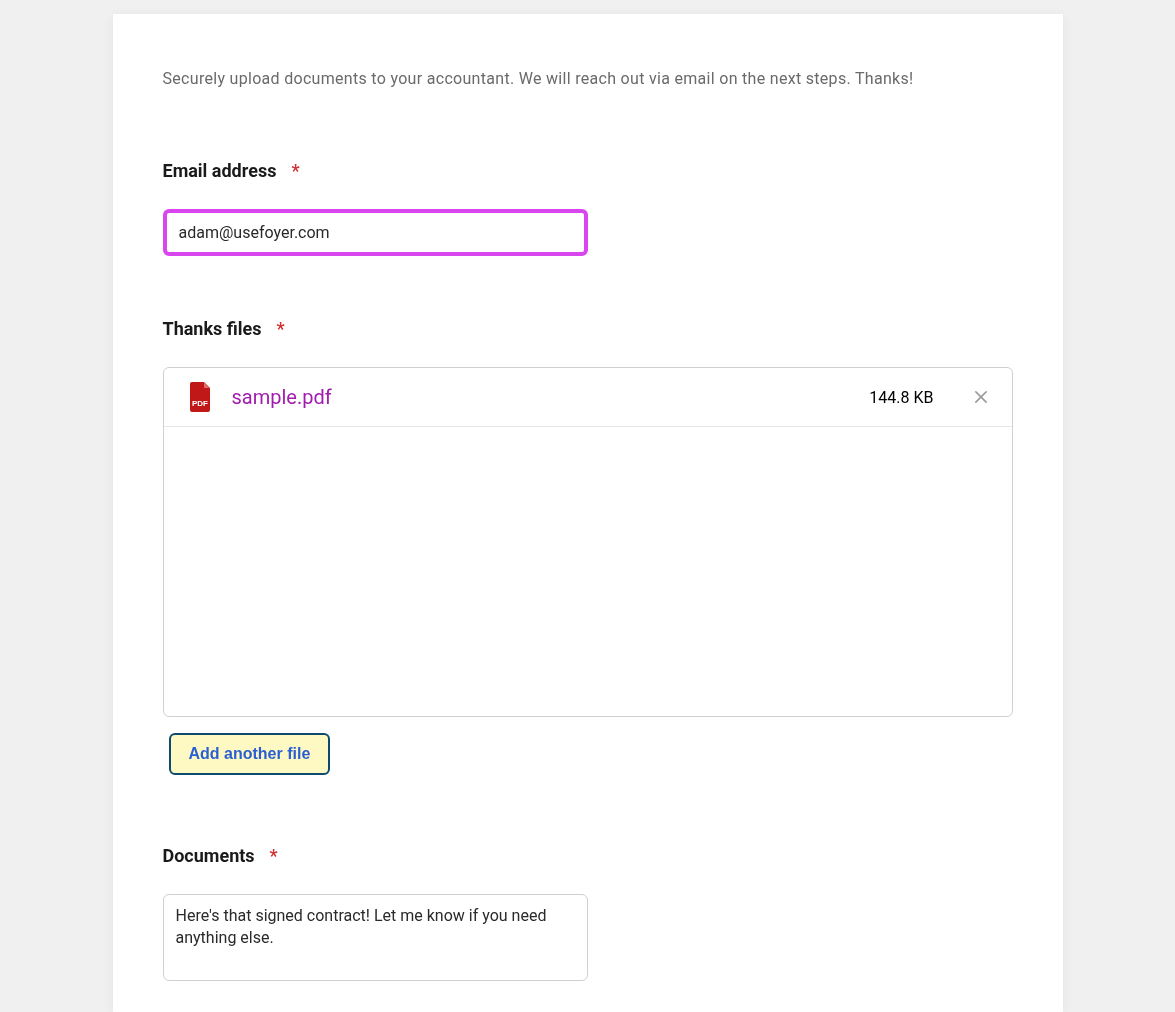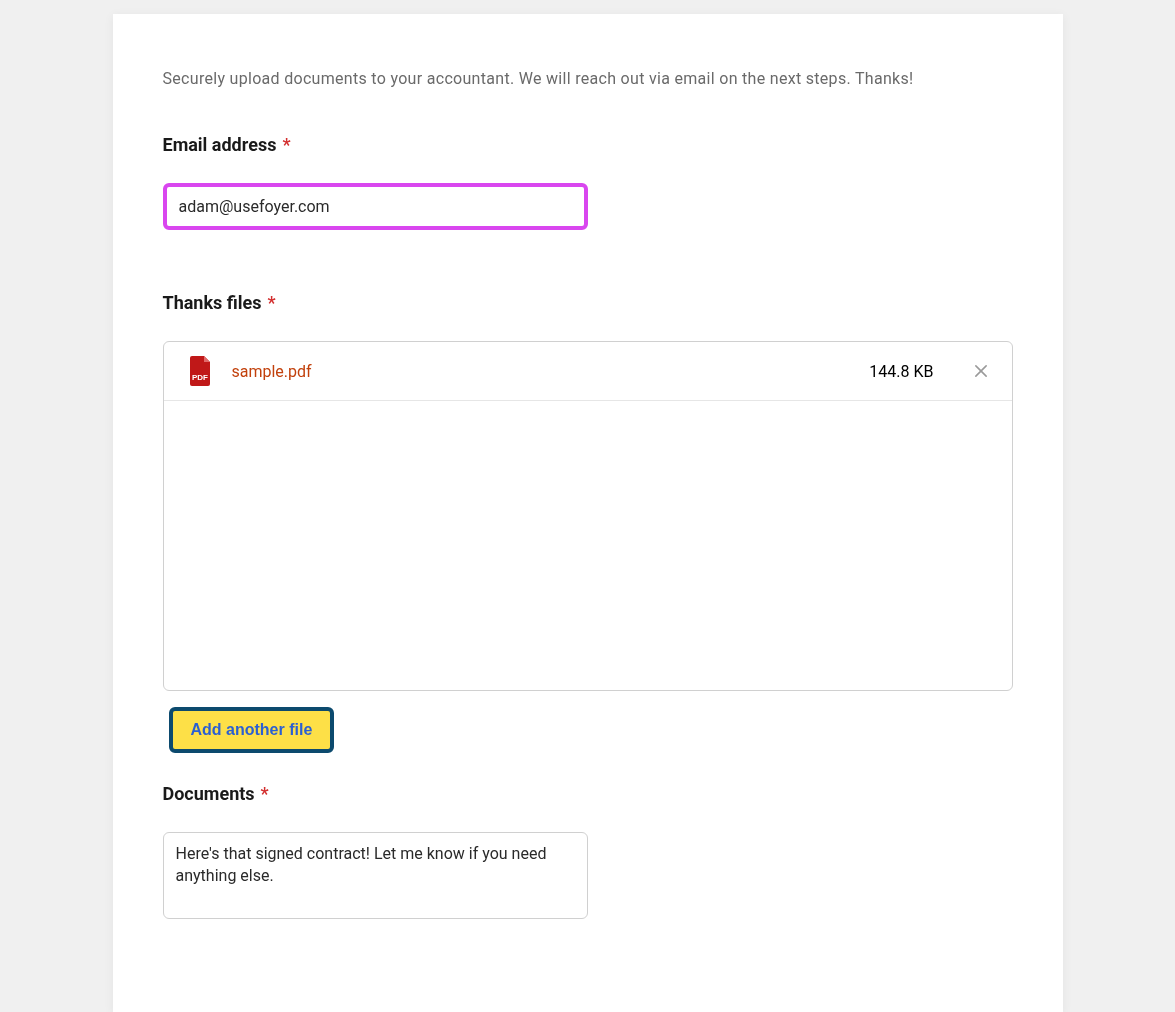--- a/index.html
+++ b/index.html
@@ -26,30 +26,30 @@
       font-size: 30px;
       font-weight: 700;
       color: #1a1a1a;
       letter-spacing: 0.2px;
       margin-bottom: 22px;
     }
     .page-subtitle {
       font-size: 16px;
       color: #6a6a6a;
       letter-spacing: 0.3px;
-      margin-bottom: 46px;
+      margin-bottom: 72px;
     }
     .field-label {
       font-size: 18px;
       font-weight: 700;
       color: #1a1a1a;
       margin-bottom: 28px;
       display: flex;
       align-items: baseline;
-      gap: 6px;
+      gap: 15px;
     }
     .req {
       color: #d32f2f;
       font-weight: 600;
     }
     .text-input {
       width: 425px;
       font-size: 16px;
       color: #2a2a2a;
       padding: 10px 12px;
@@ -76,49 +76,49 @@
       border-bottom: 1px solid #e6e6e6;
       gap: 20px;
       justify-content: space-between;
     }
     .pdf-icon {
       width: 24px;
       height: 30px;
       flex-shrink: 0;
     }
     .file-name {
-      font-size: 16px;
-      color: #c2410c;
+      font-size: 20px;
+      color: #a21caf;
       flex: 1;
     }
     .file-size {
       font-size: 16px;
       color: #000000;
       margin-right: 20px;
     }
     .close-icon {
       width: 14px;
       height: 14px;
       cursor: pointer;
       display: flex;
       align-items: center;
       justify-content: center;
     }
     .btn-add {
       display: inline-block;
       font-size: 16px;
       font-weight: 600;
       color: #2a5fd3;
-      background: #fde047;
-      border: 4px solid #0c4a6e;
+      background: #fef9c3;
+      border: 2px solid #0c4a6e;
       border-radius: 6px;
       padding: 10px 18px;
       cursor: pointer;
       margin-left: 6px;
-      margin-bottom: 30px;
+      margin-bottom: 70px;
     }
     .textarea-input {
       width: 425px;
       font-size: 16px;
       color: #2a2a2a;
       padding: 10px 12px;
       border: 1px solid #d0d0d0;
       border-radius: 6px;
       outline: none;
       font-family: inherit;

